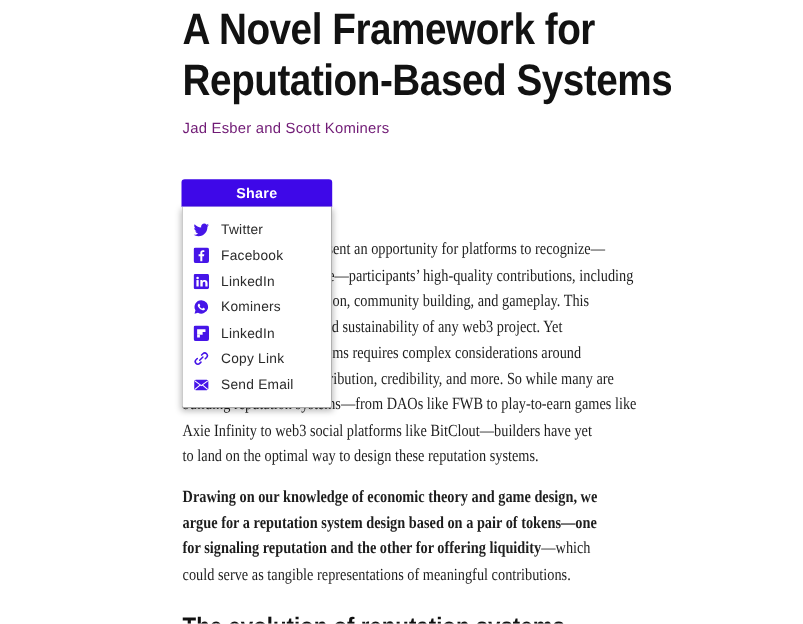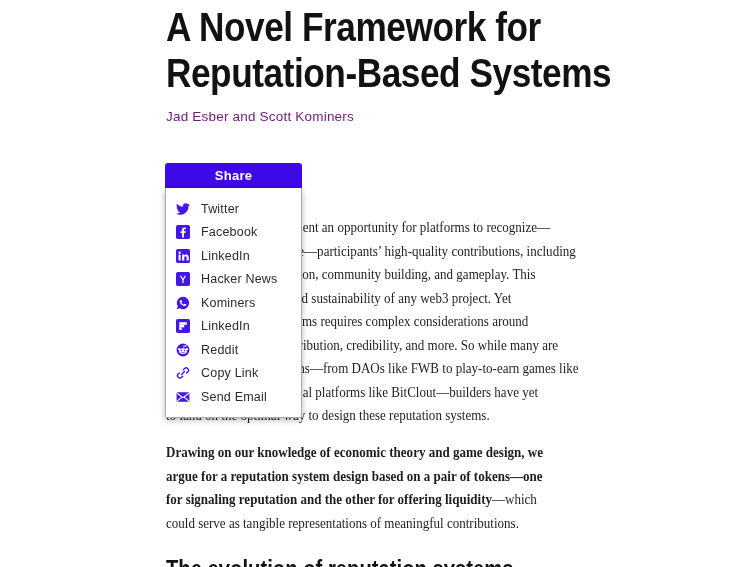--- a/index.html
+++ b/index.html
@@ -109,29 +109,20 @@
           <svg viewBox="0 0 24 24">
               <rect width="24" height="24" rx="3" fill="#4615e8"></rect>
               <circle cx="6.2" cy="6.4" r="2" fill="#fff"></circle>
               <rect x="4.4" y="9.6" width="3.5" height="10" fill="#fff"></rect>
               <path fill="#fff" d="M10.5 9.6h3.3v1.7c.5-1 1.8-1.9 3.5-1.9 2.8 0 4.5 1.8 4.5 5.1v5.1h-3.5v-4.7c0-1.6-.6-2.6-1.9-2.6-1.1 0-1.8.7-2.1 1.5-.1.3-.1.7-.1 1.1v4.7h-3.7V9.6z"></path>
             </svg>
         </span>
         <span class="label">LinkedIn</span>
       </div>
 
-      <div class="menu-item">
-        <span class="icon">
-          <svg viewBox="0 0 24 24">
-              <rect width="24" height="24" rx="3" fill="#4615e8"></rect>
-              <path fill="#fff" d="M13 13.7v5h-2v-5L6.7 6.3h2.3l3 5.4 3-5.4h2.3L13 13.7z"></path>
-            </svg>
-        </span>
-        <span class="label">Hacker News</span>
-      </div>
 
       <div class="menu-item">
         <span class="icon">
           <svg viewBox="0 0 24 24">
               <path fill="#4615e8" d="M12 1.5A10.5 10.5 0 0 0 2.9 17.3L1.5 22.5l5.3-1.4A10.5 10.5 0 1 0 12 1.5z"></path>
               <path fill="#fff" d="M17 14.3c-.27-.14-1.6-.8-1.85-.89-.25-.09-.43-.14-.61.14-.18.27-.7.89-.86 1.07-.16.18-.32.2-.59.07-.27-.14-1.14-.42-2.17-1.34-.8-.72-1.34-1.6-1.5-1.87-.16-.27-.02-.42.12-.56.12-.12.27-.32.4-.48.14-.16.18-.27.27-.45.09-.18.05-.34-.02-.48-.07-.14-.61-1.48-.84-2.02-.22-.53-.45-.46-.61-.47h-.52c-.18 0-.48.07-.73.34-.25.27-.96.94-.96 2.3 0 1.35.98 2.66 1.12 2.84.14.18 1.93 2.95 4.68 4.13.65.28 1.16.45 1.56.58.66.21 1.26.18 1.73.11.53-.08 1.63-.67 1.86-1.31.23-.64.23-1.19.16-1.31-.07-.11-.25-.18-.52-.32z"></path>
             </svg>
         </span>
         <span class="label">Kominers</span>
       </div>
@@ -141,36 +132,20 @@
           <svg viewBox="0 0 24 24">
               <rect width="24" height="24" rx="3" fill="#4615e8"></rect>
               <path fill="#fff" d="M5.5 5.5h13v4.4H5.5z"></path>
               <path fill="#fff" d="M5.5 9.9h8.6v4.4H5.5z"></path>
               <path fill="#fff" d="M5.5 14.3h4.3v4.4H5.5z"></path>
             </svg>
         </span>
         <span class="label">LinkedIn</span>
       </div>
 
-      <div class="menu-item">
-        <span class="icon">
-          <svg viewBox="0 0 24 24">
-              <circle cx="12" cy="12" r="11" fill="#4615e8"></circle>
-              <circle cx="5.3" cy="10.5" r="1.9" fill="#fff"></circle>
-              <circle cx="18.7" cy="10.5" r="1.9" fill="#fff"></circle>
-              <path fill="#fff" d="M12 8.2l1.2-4 3 .9"></path>
-              <circle cx="16.6" cy="4.9" r="1.4" fill="#fff"></circle>
-              <ellipse cx="12" cy="13.8" rx="6.6" ry="4.9" fill="#fff"></ellipse>
-              <circle cx="9.4" cy="12.8" r="1.25" fill="#4615e8"></circle>
-              <circle cx="14.6" cy="12.8" r="1.25" fill="#4615e8"></circle>
-              <path d="M9.3 15.8c1.6 1.3 3.8 1.3 5.4 0" stroke="#4615e8" stroke-width="1.2" fill="none" stroke-linecap="round"></path>
-            </svg>
-        </span>
-        <span class="label">Reddit</span>
-      </div>
 
       <div class="menu-item">
         <span class="icon">
           <svg viewBox="0 0 24 24" fill="none" stroke="#4615e8" stroke-width="2.4" stroke-linecap="round">
               <path d="M9.5 14.5l5-5"></path>
               <path d="M11.5 17.5l-2 2a4 4 0 0 1-5.7-5.7l2-2"></path>
               <path d="M12.5 6.5l2-2a4 4 0 0 1 5.7 5.7l-2 2"></path>
             </svg>
         </span>
         <span class="label">Copy Link</span>

